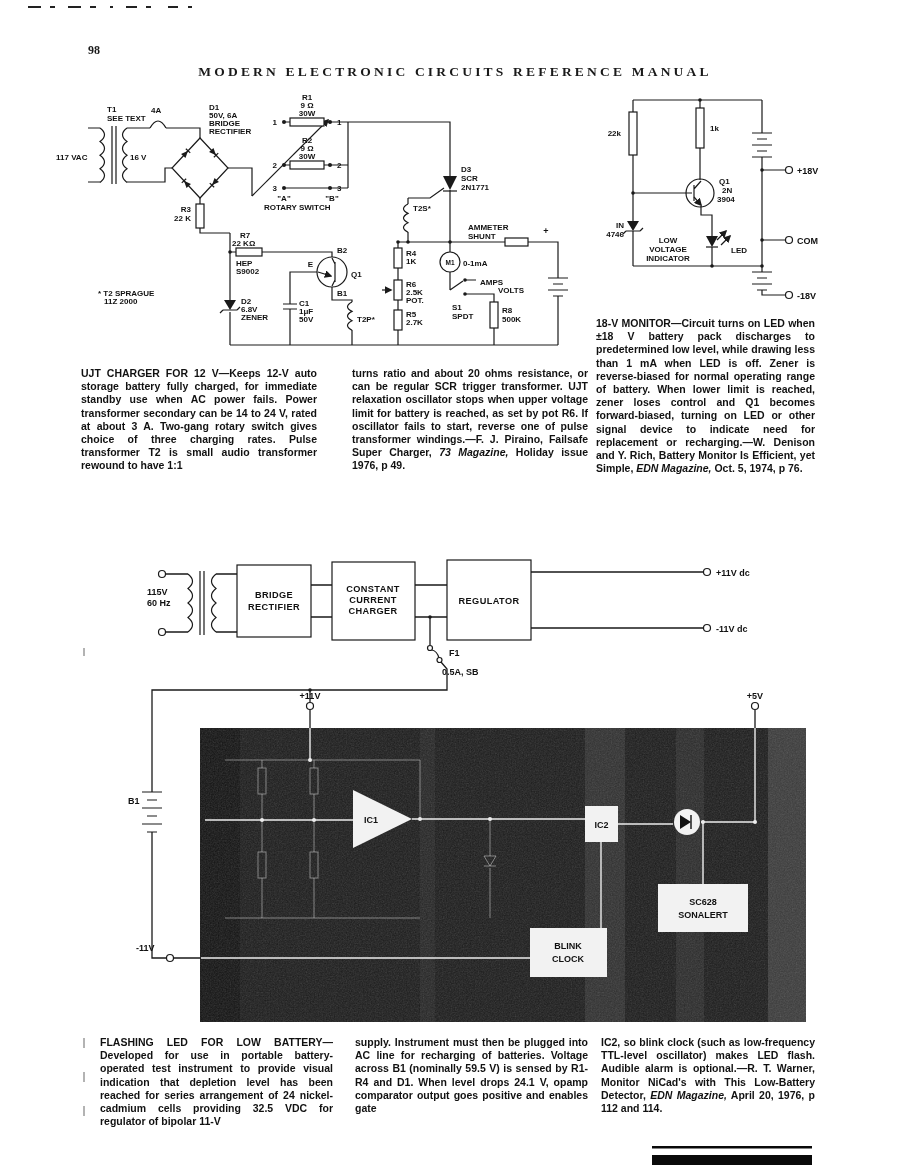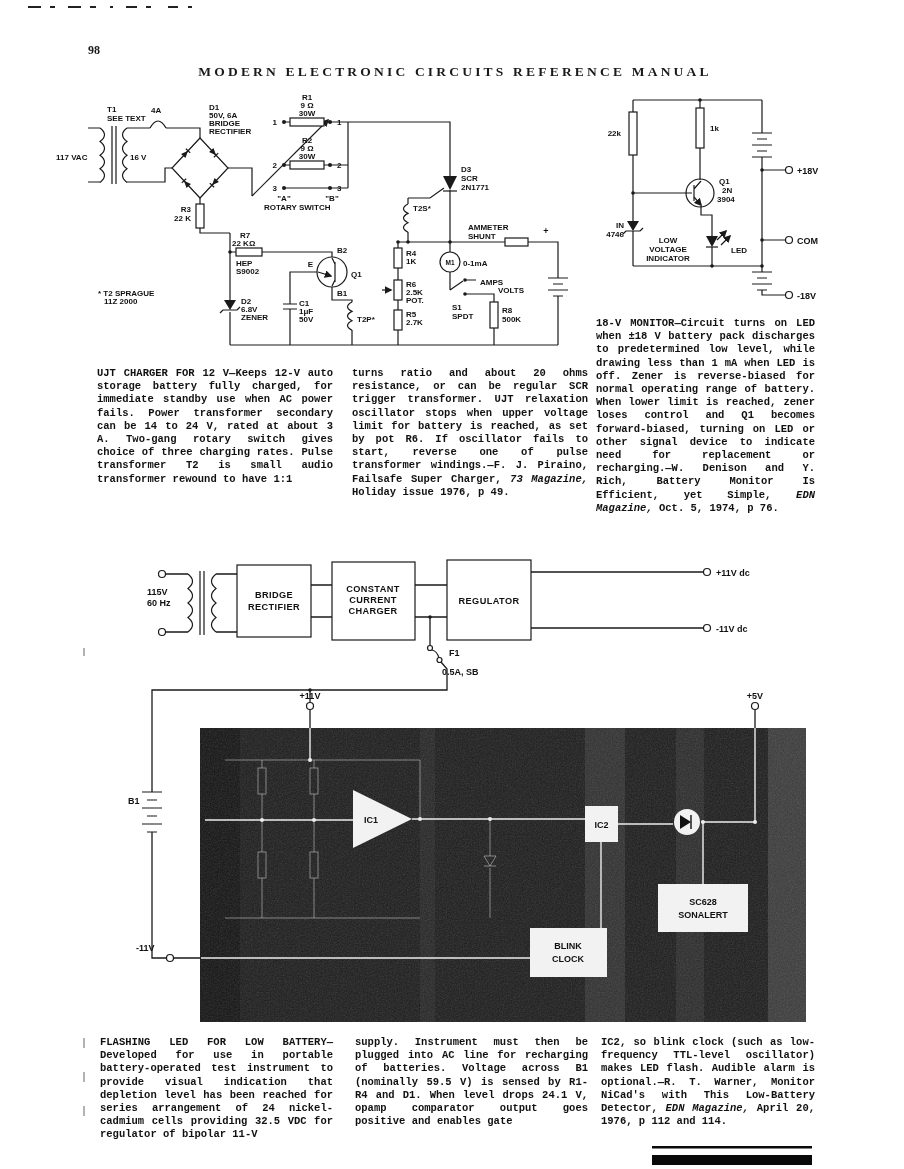--- a/index.html
+++ b/index.html
@@ -4,21 +4,21 @@
 <style>
   html,body{margin:0;padding:0;}
   body{width:904px;height:1169px;position:relative;background:#ffffff;
        font-family:"Liberation Sans",sans-serif;color:#1a1a1a;overflow:hidden;}
   #pageno{position:absolute;left:88px;top:43px;font-family:"Liberation Serif",serif;
           font-weight:700;font-size:12px;}
   #header{position:absolute;left:167px;top:48px;width:576px;text-align:center;
           font-family:"Liberation Serif",serif;font-weight:700;font-size:13.5px;
           letter-spacing:3.2px;white-space:nowrap;margin-top:16px;}
   .cap{position:absolute;font-size:10.5px;font-weight:700;line-height:13.2px;
-       text-align:justify;color:#111;margin:0;font-family:Liberation Mono, monospace;}
+       text-align:justify;color:#111;margin:0;}
   .cap i{font-style:italic;}
   svg.canvas{position:absolute;left:0;top:0;}
   .w{stroke:#1a1a1a;stroke-width:1.2;fill:none;}
   .w2{stroke:#1a1a1a;stroke-width:1.3;fill:none;}
   .comp{stroke:#1a1a1a;stroke-width:1.2;fill:#ffffff;}
   .fb{fill:#1a1a1a;}
   .dot{fill:#1a1a1a;}
   text{font-family:"Liberation Sans",sans-serif;font-size:8px;font-weight:700;fill:#111;}
   .b9{font-size:9px;font-weight:700;}
   .bx{font-size:9.2px;font-weight:700;letter-spacing:.4px;}
@@ -308,18 +308,18 @@
     <text class="b9" x="128" y="804">B1</text>
     <text class="b9" x="310" y="699" text-anchor="middle">+11V</text>
     <text class="b9" x="755" y="699" text-anchor="middle">+5V</text>
     <text class="b9" x="136" y="951">-11V</text>
   </g>
 
   <rect x="652" y="1146" width="160" height="2.5" fill="#0a0a0a"></rect>
   <rect x="652" y="1155" width="160" height="10" fill="#0a0a0a"></rect>
 </svg>
 
-<p class="cap" style="left:97px;top:367px;width:236px;">UJT CHARGER FOR 12 V—Keeps 12-V auto storage battery fully charged, for immediate standby use when AC power fails. Power transformer secondary can be 14 to 24 V, rated at about 3 A. Two-gang rotary switch gives choice of three charging rates. Pulse transformer T2 is small audio transformer rewound to have 1:1</p>
+<p class="cap" style="left:81px;top:367px;width:236px;">UJT CHARGER FOR 12 V—Keeps 12-V auto storage battery fully charged, for immediate standby use when AC power fails. Power transformer secondary can be 14 to 24 V, rated at about 3 A. Two-gang rotary switch gives choice of three charging rates. Pulse transformer T2 is small audio transformer rewound to have 1:1</p>
 <p class="cap" style="left:352px;top:367px;width:236px;"><span>turns ratio and about 20 ohms resistance, or can be regular SCR trigger transformer. UJT relaxation oscillator stops when upper voltage limit for battery is reached, as set by pot R6. If oscillator fails to start, reverse one of pulse transformer windings.—F. J. Piraino, Failsafe Super Charger, </span><i>73 Magazine,</i><span> Holiday issue 1976, p 49.</span></p>
 <p class="cap" style="left:596px;top:317px;width:219px;"><span>18-V MONITOR—Circuit turns on LED when ±18 V battery pack discharges to predetermined low level, while drawing less than 1 mA when LED is off. Zener is reverse-biased for normal operating range of battery. When lower limit is reached, zener loses control and Q1 becomes forward-biased, turning on LED or other signal device to indicate need for replacement or recharging.—W. Denison and Y. Rich, Battery Monitor Is Efficient, yet Simple, </span><i>EDN Magazine,</i><span> Oct. 5, 1974, p 76.</span></p>
 <p class="cap" style="left:100px;top:1036px;width:233px;">FLASHING LED FOR LOW BATTERY—Developed for use in portable battery-operated test instrument to provide visual indication that depletion level has been reached for series arrangement of 24 nickel-cadmium cells providing 32.5 VDC for regulator of bipolar 11-V</p>
 <p class="cap" style="left:355px;top:1036px;width:233px;">supply. Instrument must then be plugged into AC line for recharging of batteries. Voltage across B1 (nominally 59.5 V) is sensed by R1-R4 and D1. When level drops 24.1 V, opamp comparator output goes positive and enables gate</p>
 <p class="cap" style="left:601px;top:1036px;width:214px;"><span>IC2, so blink clock (such as low-frequency TTL-level oscillator) makes LED flash. Audible alarm is optional.—R. T. Warner, Monitor NiCad's with This Low-Battery Detector, </span><i>EDN Magazine,</i><span> April 20, 1976, p 112 and 114.</span></p>
 
 </body></html>

